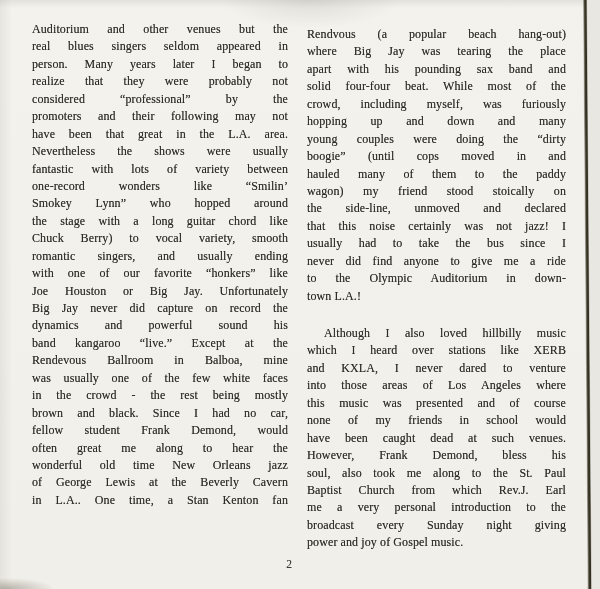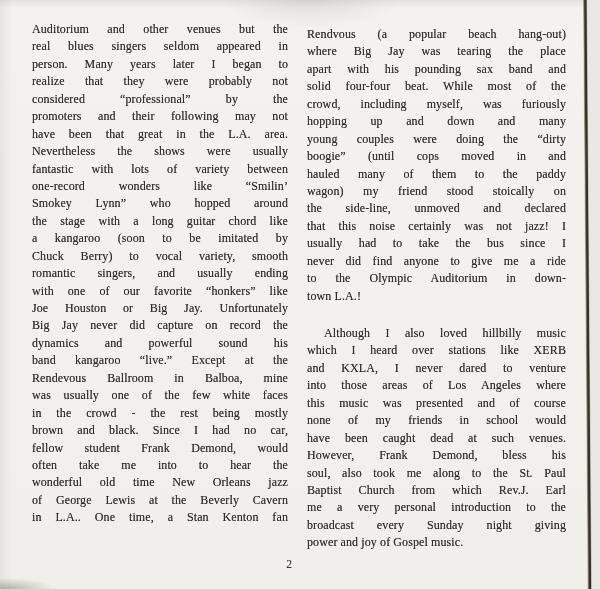--- a/index.html
+++ b/index.html
@@ -65,34 +65,33 @@
       <div class="line">person. Many years later I began to</div>
       <div class="line">realize that they were probably not</div>
       <div class="line">considered “professional” by the</div>
       <div class="line">promoters and their following may not</div>
       <div class="line">have been that great in the L.A. area.</div>
       <div class="line">Nevertheless the shows were usually</div>
       <div class="line">fantastic with lots of variety between</div>
       <div class="line">one-record wonders like “Smilin’</div>
       <div class="line">Smokey Lynn” who hopped around</div>
       <div class="line">the stage with a long guitar chord like</div>
-      <div class="line">a kangaroo (soon to be imitated by</div>
       <div class="line">Chuck Berry) to vocal variety, smooth</div>
       <div class="line">romantic singers, and usually ending</div>
       <div class="line">with one of our favorite “honkers” like</div>
       <div class="line">Joe Houston or Big Jay. Unfortunately</div>
       <div class="line">Big Jay never did capture on record the</div>
       <div class="line">dynamics and powerful sound his</div>
       <div class="line">band kangaroo “live.” Except at the</div>
       <div class="line">Rendevous Ballroom in Balboa, mine</div>
       <div class="line">was usually one of the few white faces</div>
       <div class="line">in the crowd - the rest being mostly</div>
       <div class="line">brown and black. Since I had no car,</div>
       <div class="line">fellow student Frank Demond, would</div>
-      <div class="line">often take me into to hear the</div>
+      <div class="line">often great me along to hear the</div>
       <div class="line">wonderful old time New Orleans jazz</div>
       <div class="line">of George Lewis at the Beverly Cavern</div>
       <div class="line">in L.A.. One time, a Stan Kenton fan</div>
     </div>
   <div class="column column-right">
       <div class="line">Rendvous (a popular beach hang-out)</div>
       <div class="line">where Big Jay was tearing the place</div>
       <div class="line">apart with his pounding sax band and</div>
       <div class="line">solid four-four beat. While most of the</div>
       <div class="line">crowd, including myself, was furiously</div>

